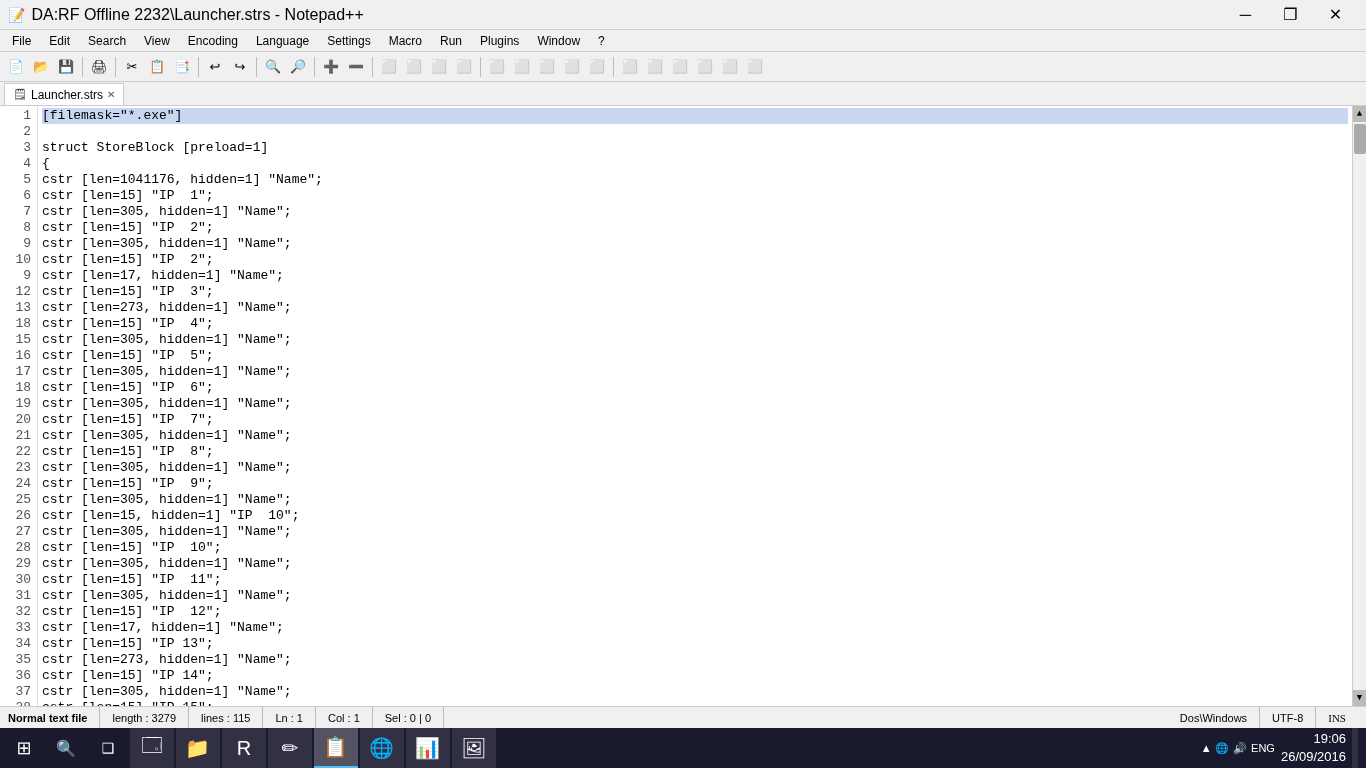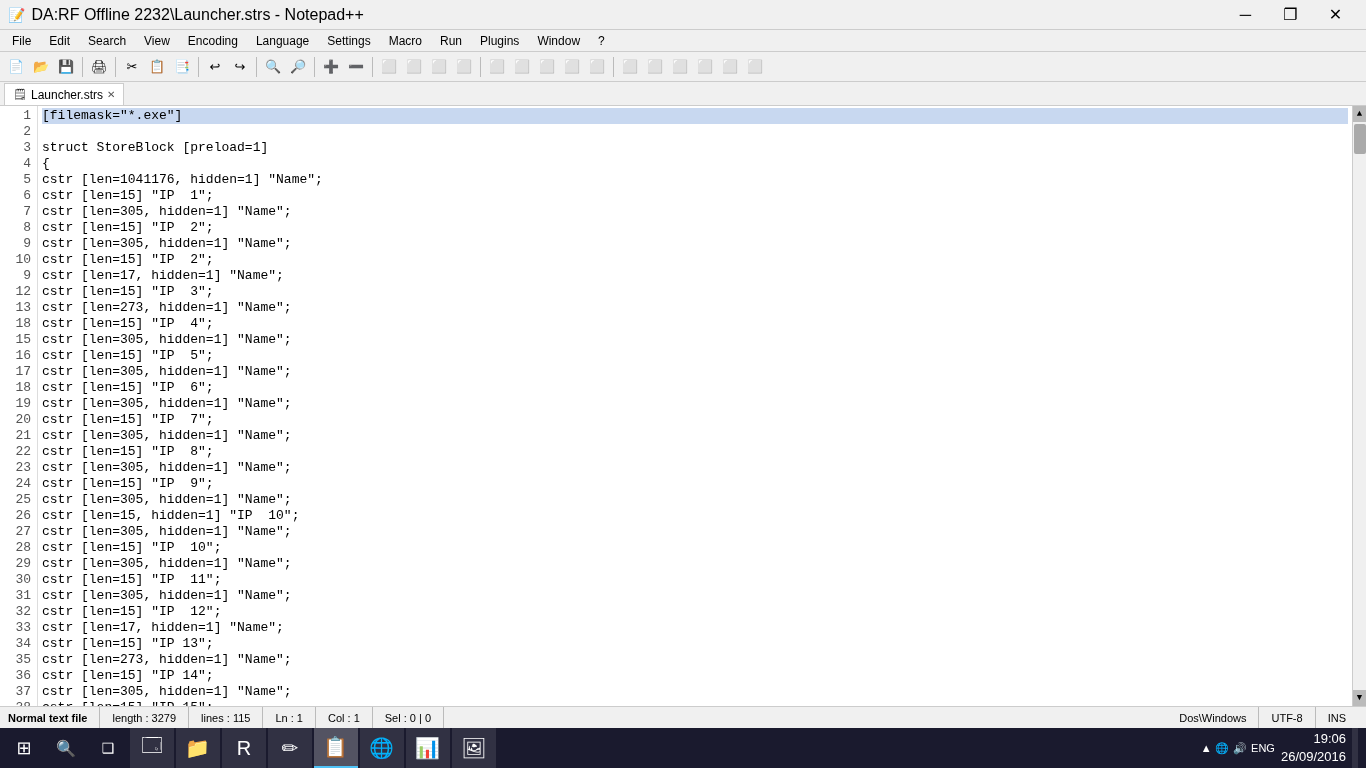--- a/index.html
+++ b/index.html
@@ -313,21 +313,21 @@
 <div id="status-bar">
   <div class="status-seg">Normal text file</div>
   <div class="status-seg">length : 3279</div>
   <div class="status-seg">lines : 115</div>
   <div class="status-seg">Ln : 1</div>
   <div class="status-seg">Col : 1</div>
   <div class="status-seg">Sel : 0 | 0</div>
   <div style="flex:1;"></div>
   <div class="status-seg">Dos\Windows</div>
   <div class="status-seg">UTF-8</div>
-  <div class="status-seg" style="border-right:none;">INS</div>
+  <div class="status-seg" style="border-right:none;font-family:Liberation Serif, serif;">INS</div>
 </div>
 
 <div id="taskbar">
   <div id="taskbar-left">
     <button class="taskbar-btn">⊞</button>
     <button class="taskbar-btn" style="font-size:16px;">🔍</button>
     <button class="taskbar-btn" style="font-size:14px;">❑</button>
 
   <button class="taskbar-app">🗔</button>
       <button class="taskbar-app">📁</button>

